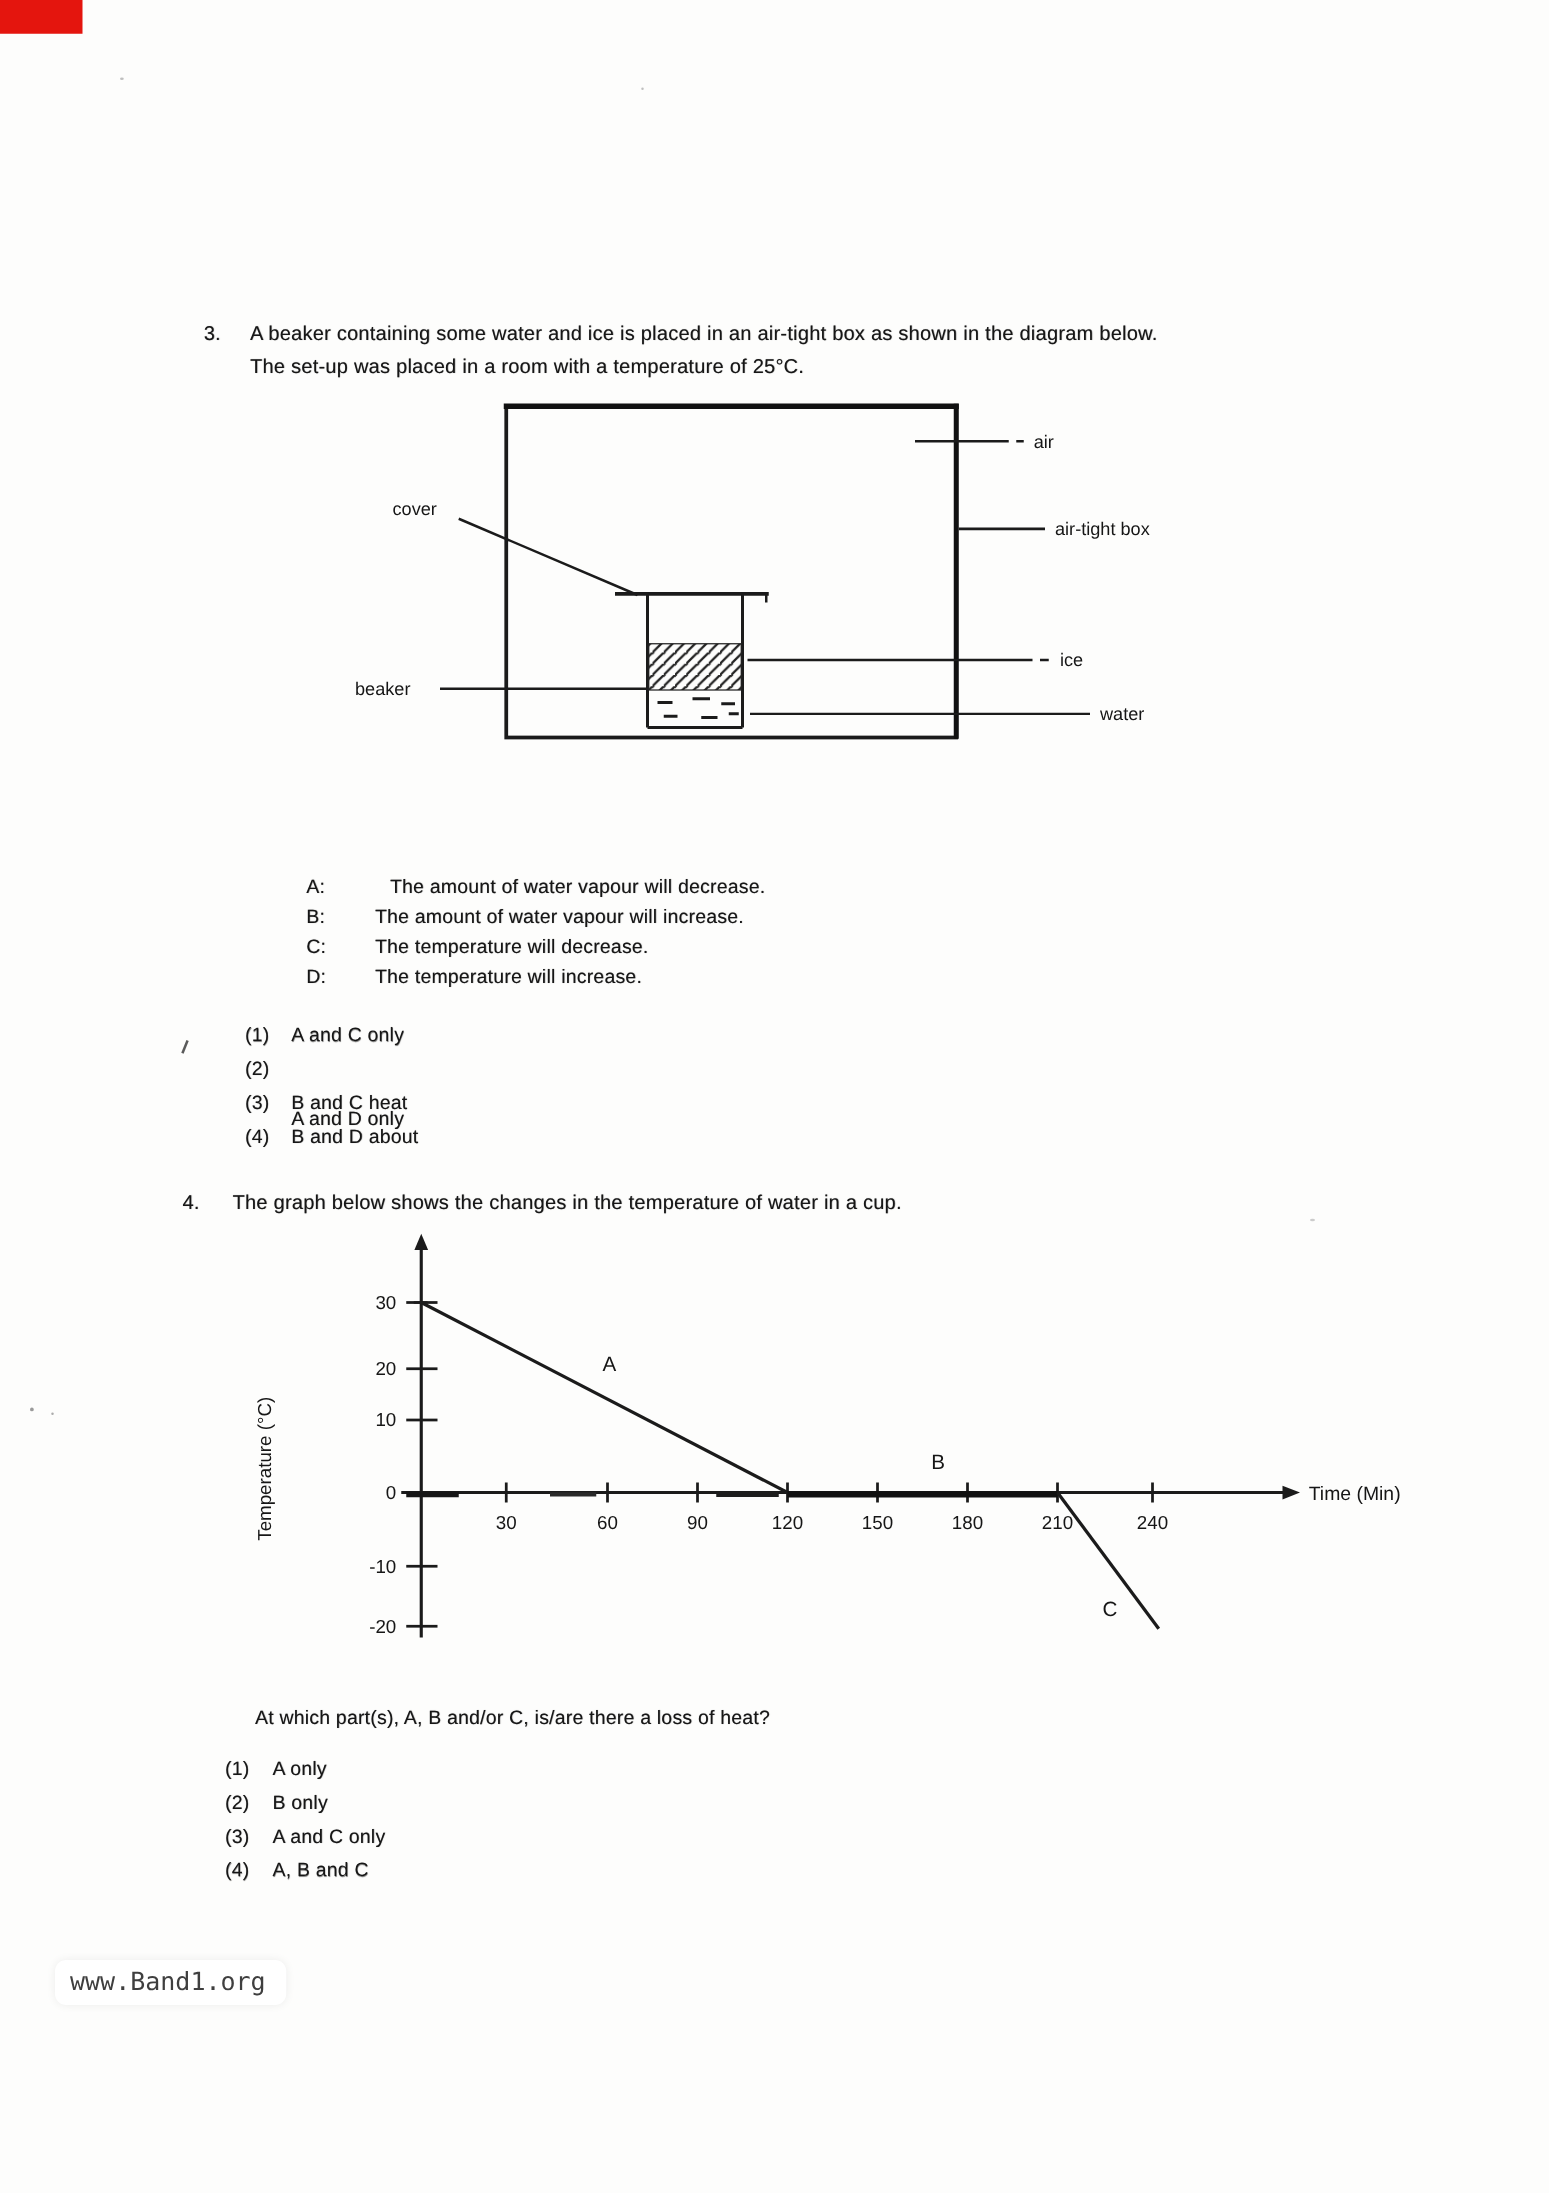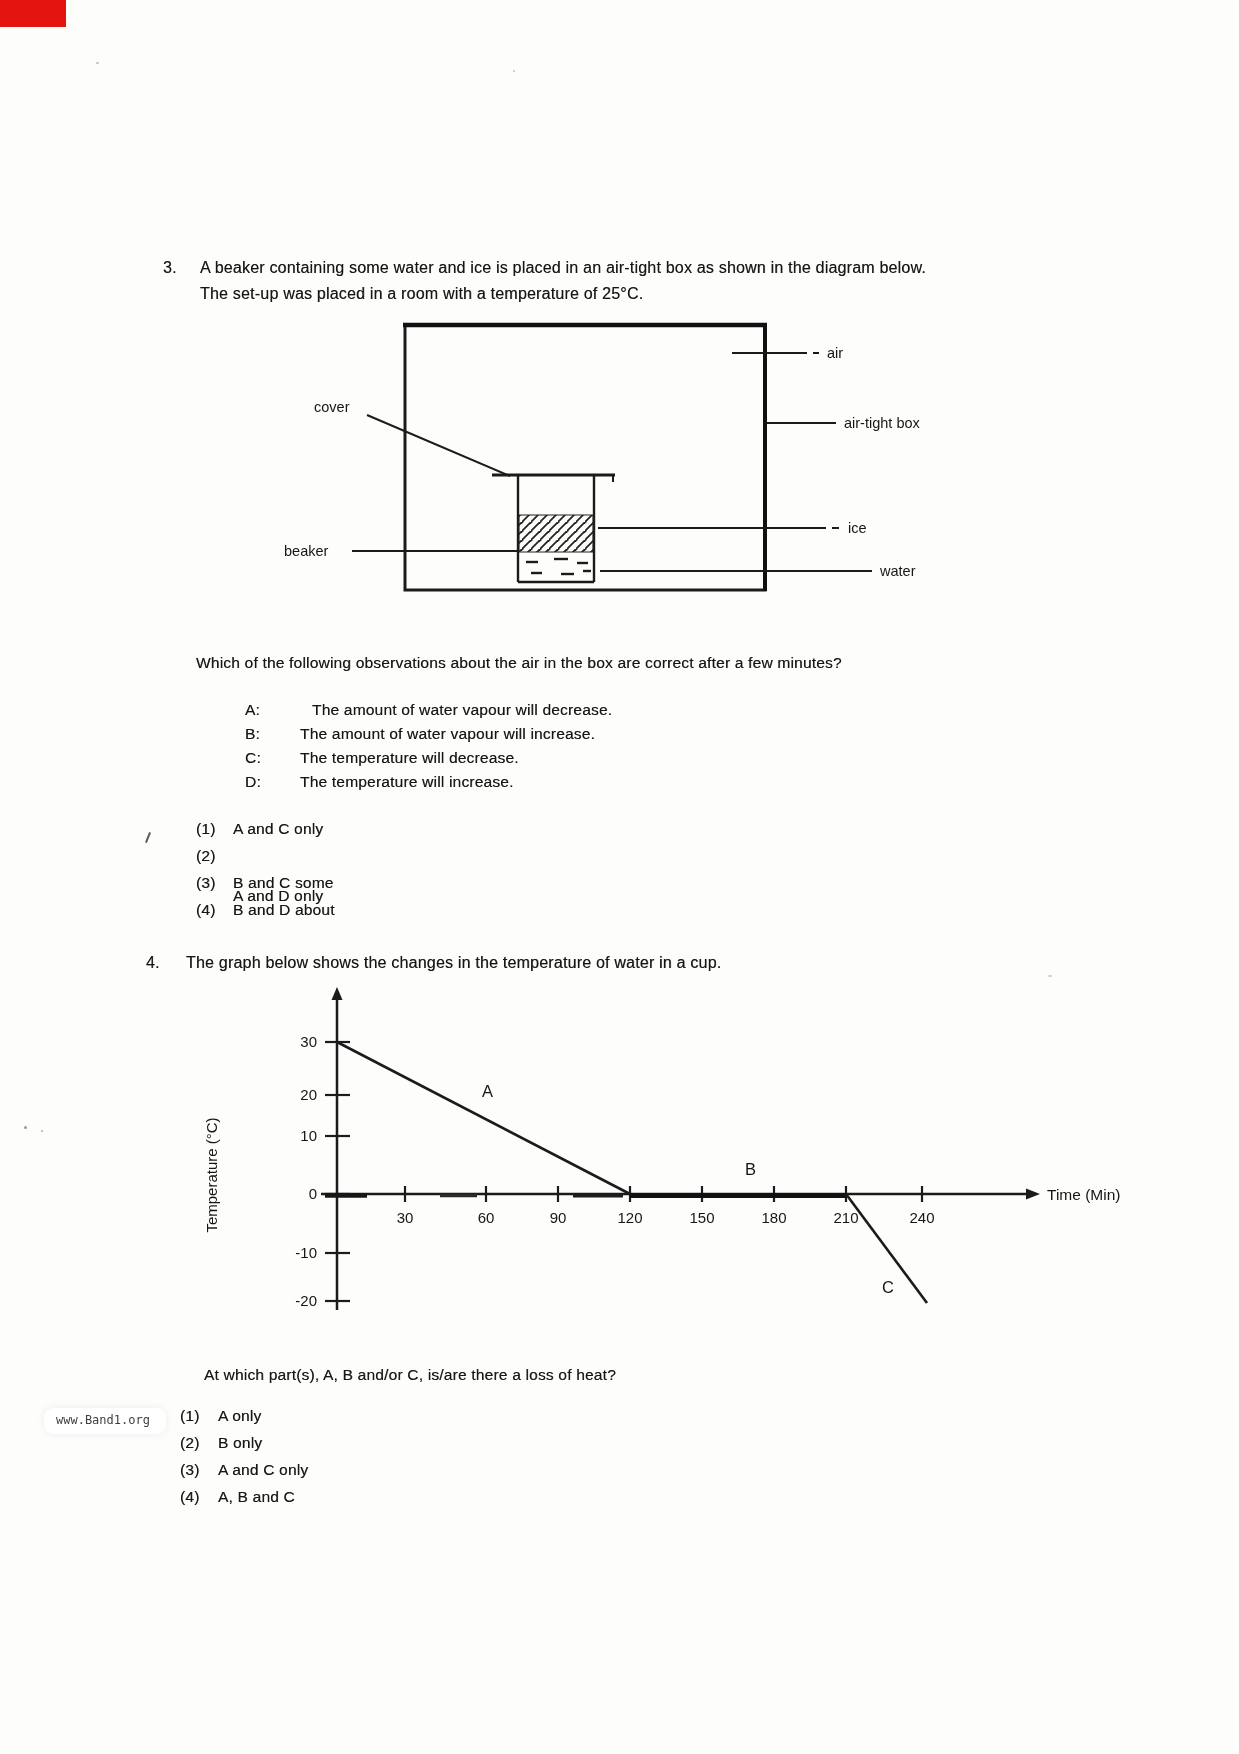--- a/index.html
+++ b/index.html
@@ -9,23 +9,23 @@
     font-family:"Liberation Sans", sans-serif;color:#151515;
   }
   .t{position:absolute;white-space:nowrap;}
   .scan{text-shadow:0.3px 0.3px 0.6px rgba(25,25,25,0.55);letter-spacing:0.2px;color:#161616;}
   .q-body{font-size:16px;line-height:1.2;}
   .small{font-size:15.5px;}
   .corner-mark{position:absolute;left:0;top:0;width:66px;height:27px;background:#e4150e;}
   .speck{position:absolute;background:#bfbfbf;border-radius:50%;}
   svg text{font-family:"Liberation Sans", sans-serif;fill:#161616;}
   .wm{
-    position:absolute;left:44px;top:1408px;
+    position:absolute;left:44px;top:1568px;
     background:#ffffff;border-radius:9px;padding:5px 16px 7px 12px;
-    font-family:"DejaVu Sans Mono", monospace;font-size:12px;color:#3f3f3f;
+    font-family:"DejaVu Sans Mono", monospace;font-size:20px;color:#3f3f3f;
     box-shadow:0 0 8px rgba(0,0,0,0.07);
   }
 </style>
 </head>
 <body>
 
 <div class="page">
 
   <div class="corner-mark"></div>
   <div class="speck" style="left:96px;top:62px;width:3px;height:2px;"></div>
@@ -78,37 +78,36 @@
     <line x1="82" y1="236" x2="248" y2="236" stroke="#1b1b1b" stroke-width="2"></line>
 
     <text x="557" y="43" font-size="14.5">air</text>
     <text x="574" y="113" font-size="14.5">air-tight box</text>
     <text x="578" y="218" font-size="14.5">ice</text>
     <text x="610" y="261" font-size="14.5">water</text>
     <text x="44" y="97" font-size="14.5">cover</text>
     <text x="14" y="241" font-size="14.5">beaker</text>
   </svg>
 
-  <div class="t scan small" style="left:196px;top:654px;">Which of the following observations about the air in the box are correct after a few minutes?</div>
 
   <div class="t scan small" style="left:245px;top:701px;">A:</div>
   <div class="t scan small" style="left:300px;top:701px;margin-left:12px;">The amount of water vapour will decrease.</div>
   <div class="t scan small" style="left:245px;top:725px;">B:</div>
   <div class="t scan small" style="left:300px;top:725px;">The amount of water vapour will increase.</div>
   <div class="t scan small" style="left:245px;top:749px;">C:</div>
   <div class="t scan small" style="left:300px;top:749px;">The temperature will decrease.</div>
   <div class="t scan small" style="left:245px;top:773px;">D:</div>
   <div class="t scan small" style="left:300px;top:773px;text-align:center;">The temperature will increase.</div>
 
   <div class="t scan small" style="left:196px;top:820px;">(1)</div>
   <div class="t scan small" style="left:233px;top:820px;">A and C only</div>
   <div class="t scan small" style="left:196px;top:847px;">(2)</div>
   <div class="t scan small" style="left:233px;top:847px;margin-top:40px;">A and D only</div>
   <div class="t scan small" style="left:196px;top:874px;">(3)</div>
-  <div class="t scan small" style="left:233px;top:874px;">B and C some</div>
+  <div class="t scan small" style="left:233px;top:874px;">B and C heat</div>
   <div class="t scan small" style="left:196px;top:901px;">(4)</div>
   <div class="t scan small" style="left:233px;top:901px;">B and D about</div>
 
   <div class="t scan q-body" style="left:146px;top:953px;">4.</div>
   <div class="t scan q-body" style="left:186px;top:953px;">The graph below shows the changes in the temperature of water in a cup.</div>
 
   <svg style="position:absolute;left:185px;top:985px;" width="960" height="335" viewBox="0 0 960 335">
 
     <line x1="152" y1="10" x2="152" y2="325" stroke="#1b1b1b" stroke-width="2.5"></line>
     <polygon points="152,2 146.5,15 157.5,15" fill="#1b1b1b"></polygon>

